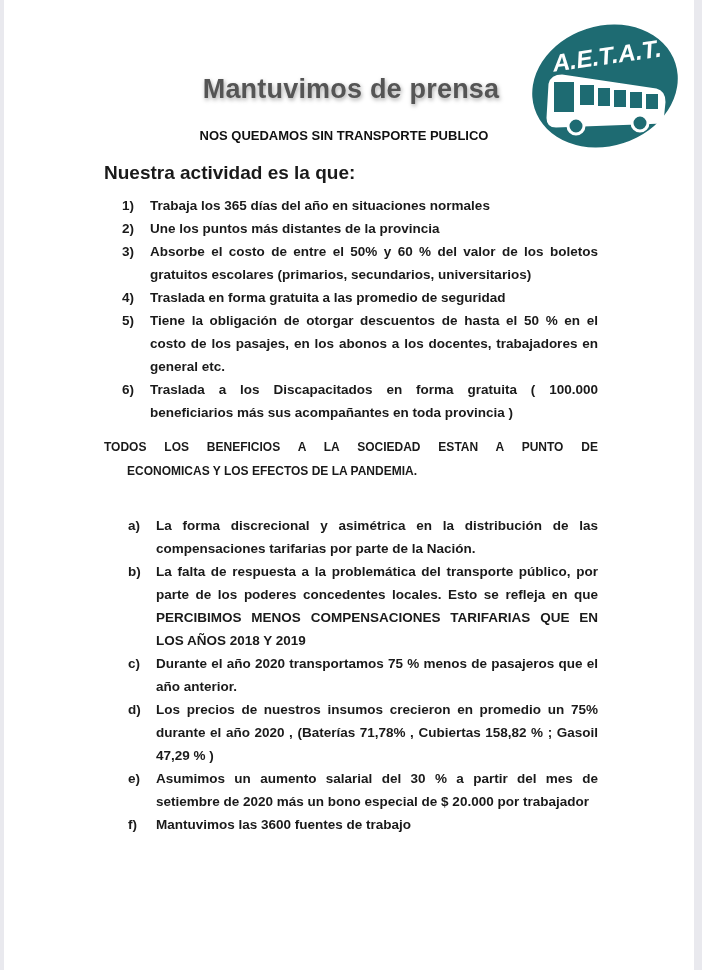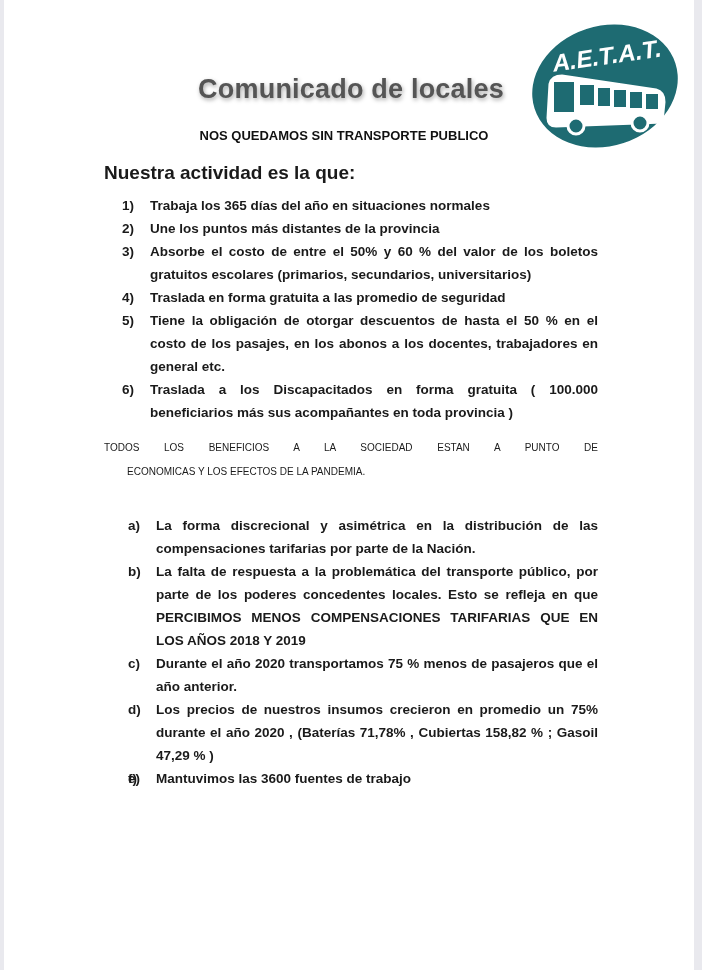--- a/index.html
+++ b/index.html
@@ -34,21 +34,21 @@
   .list {
     position: absolute; margin: 0; padding: 0; list-style: none;
     font-size: 13.5px; font-weight: bold; line-height: 23px;
   }
   .list li { position: relative; padding-left: 28px; text-align: justify; }
   .list li .marker { position: absolute; left: 0; top: 0; }
   .list1 { left: 122px; top: 194px; width: 476px; }
   .list2 { left: 128px; top: 514px; width: 470px; }
   .warning {
     position: absolute; left: 104px; top: 436px; width: 494px;
-    font-size: 10px; font-weight: normal; line-height: 23.5px;
+    font-size: 12px; font-weight: bold; line-height: 23.5px;
     text-align: justify; text-align-last: left;
   }
   .warning span { display: block; text-align: justify; text-align-last: justify; }
   .warning span.last { text-align-last: left; margin-left: 23px; }
 </style>
 </head>
 <body>
 
 <div class="page"></div>
 
@@ -61,21 +61,21 @@
     <rect x="52" y="63" width="14" height="20" fill="#1e6b72" stroke="none"></rect>
     <rect x="70" y="66" width="12" height="18" fill="#1e6b72" stroke="none"></rect>
     <rect x="86" y="68" width="12" height="17" fill="#1e6b72" stroke="none"></rect>
     <rect x="102" y="70" width="12" height="16" fill="#1e6b72" stroke="none"></rect>
     <rect x="118" y="72" width="12" height="15" fill="#1e6b72" stroke="none"></rect>
     <circle cx="48" cy="104" r="8" fill="#1e6b72" stroke="#ffffff" stroke-width="3"></circle>
     <circle cx="112" cy="101" r="8" fill="#1e6b72" stroke="#ffffff" stroke-width="3"></circle>
   </g>
 </svg>
 
-<div class="title">Comunicado de locales</div>
+<div class="title">Mantuvimos de prensa</div>
 <div class="subtitle">NOS QUEDAMOS SIN TRANSPORTE PUBLICO</div>
 
 <div class="intro">Nuestra actividad es la  que:</div>
 
 <ul class="list list1">
   <li><span class="marker">1)</span><span>Trabaja  los 365 días del año en situaciones normales</span></li>
   <li><span class="marker">2)</span><span>Une  los puntos más distantes de la provincia</span></li>
   <li><span class="marker">3)</span><span>Absorbe el costo de entre el 50% y 60 % del valor de los boletos gratuitos escolares (primarios, secundarios, universitarios)</span></li>
   <li><span class="marker">4)</span><span>Traslada en forma gratuita a las promedio de seguridad</span></li>
   <li><span class="marker">5)</span><span>Tiene  la obligación de otorgar descuentos de hasta el 50 % en el costo de los pasajes, en  los abonos a los docentes, trabajadores en general etc.</span></li>
@@ -85,15 +85,15 @@
 <div class="warning">
   <span>TODOS LOS BENEFICIOS A LA SOCIEDAD ESTAN A PUNTO DE</span>
   <span class="last">ECONOMICAS Y LOS EFECTOS DE LA PANDEMIA.</span>
 </div>
 
 <ul class="list list2">
   <li><span class="marker">a)</span><span>La forma discrecional y asimétrica en la distribución de las compensaciones tarifarias por parte de la Nación.</span></li>
   <li><span class="marker">b)</span><span> La falta de respuesta a la  problemática del transporte público, por parte de los poderes concedentes locales. Esto se refleja en que PERCIBIMOS MENOS COMPENSACIONES TARIFARIAS QUE EN LOS AÑOS 2018 Y 2019</span></li>
   <li><span class="marker">c)</span><span>Durante el año 2020 transportamos 75 % menos de pasajeros que el año anterior.</span></li>
   <li><span class="marker">d)</span><span>Los precios de nuestros insumos crecieron en promedio un 75% durante el año 2020 , (Baterías 71,78% , Cubiertas 158,82 % ; Gasoil 47,29 % )</span></li>
-  <li><span class="marker">e)</span></li>
+  <li><span class="marker">e)</span><span>Asumimos un aumento salarial del 30 % a partir del mes de setiembre de 2020 más un bono especial de $ 20.000 por trabajador</span></li>
   <li><span class="marker">f)</span><span>Mantuvimos las 3600 fuentes de trabajo</span></li>
 </ul>
 
 </body></html>

